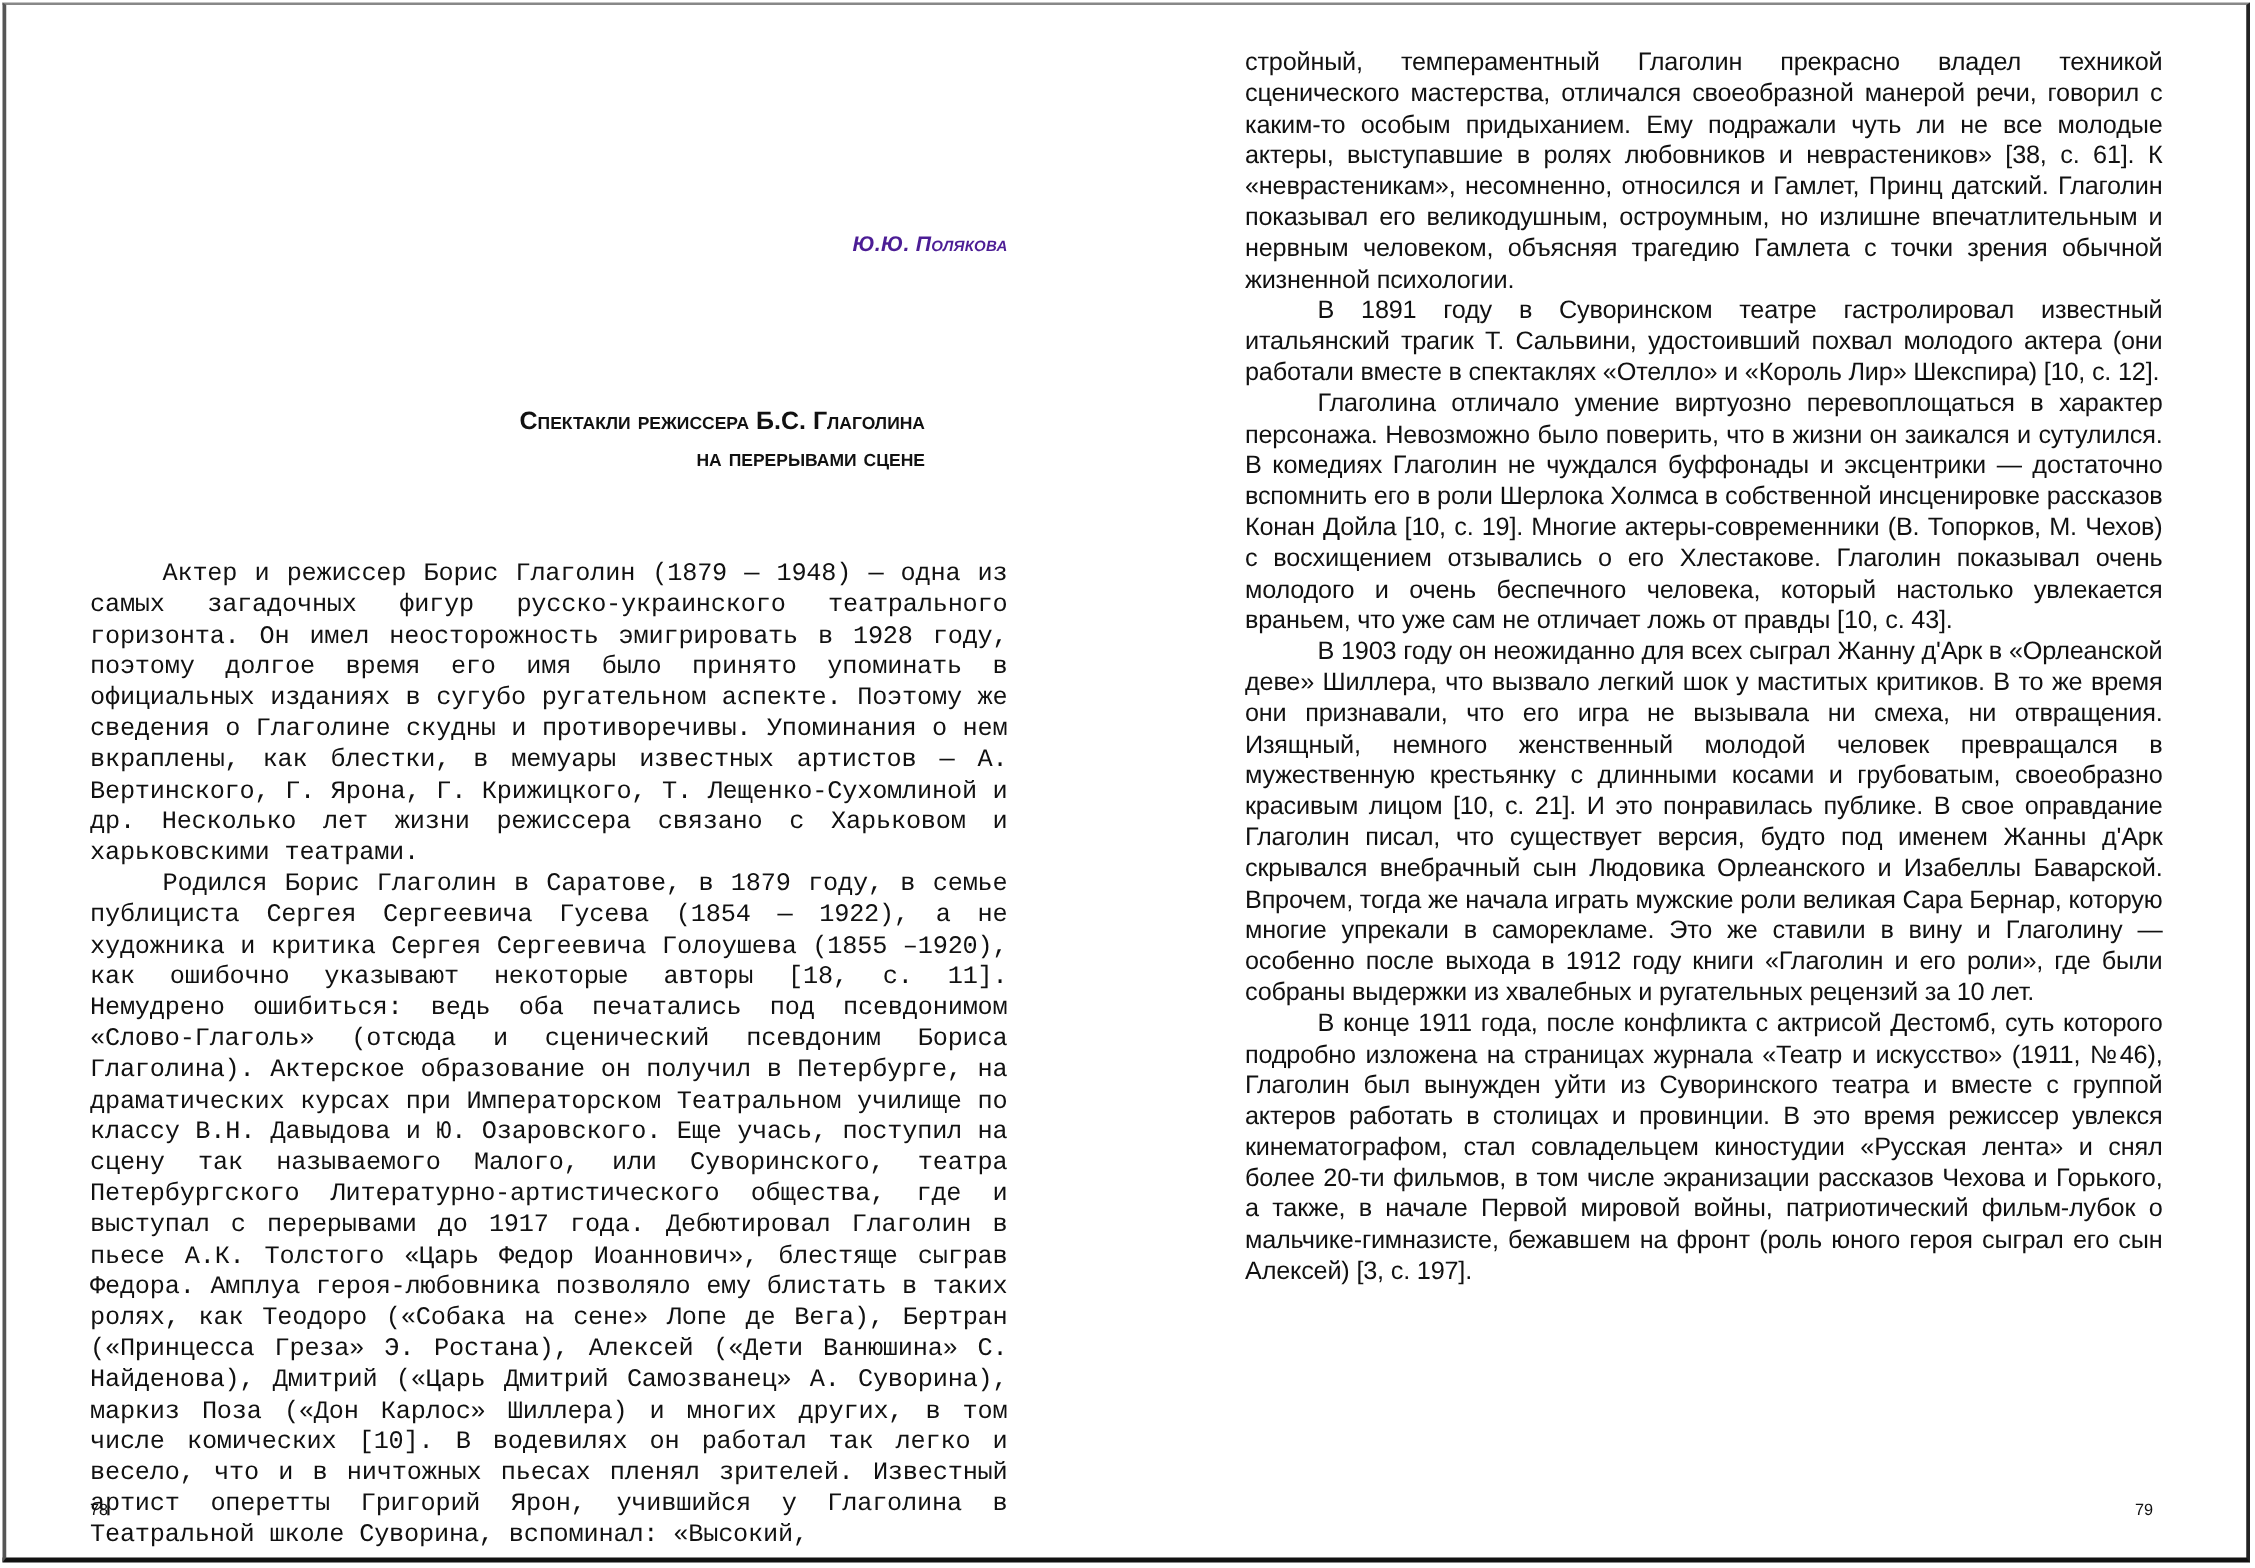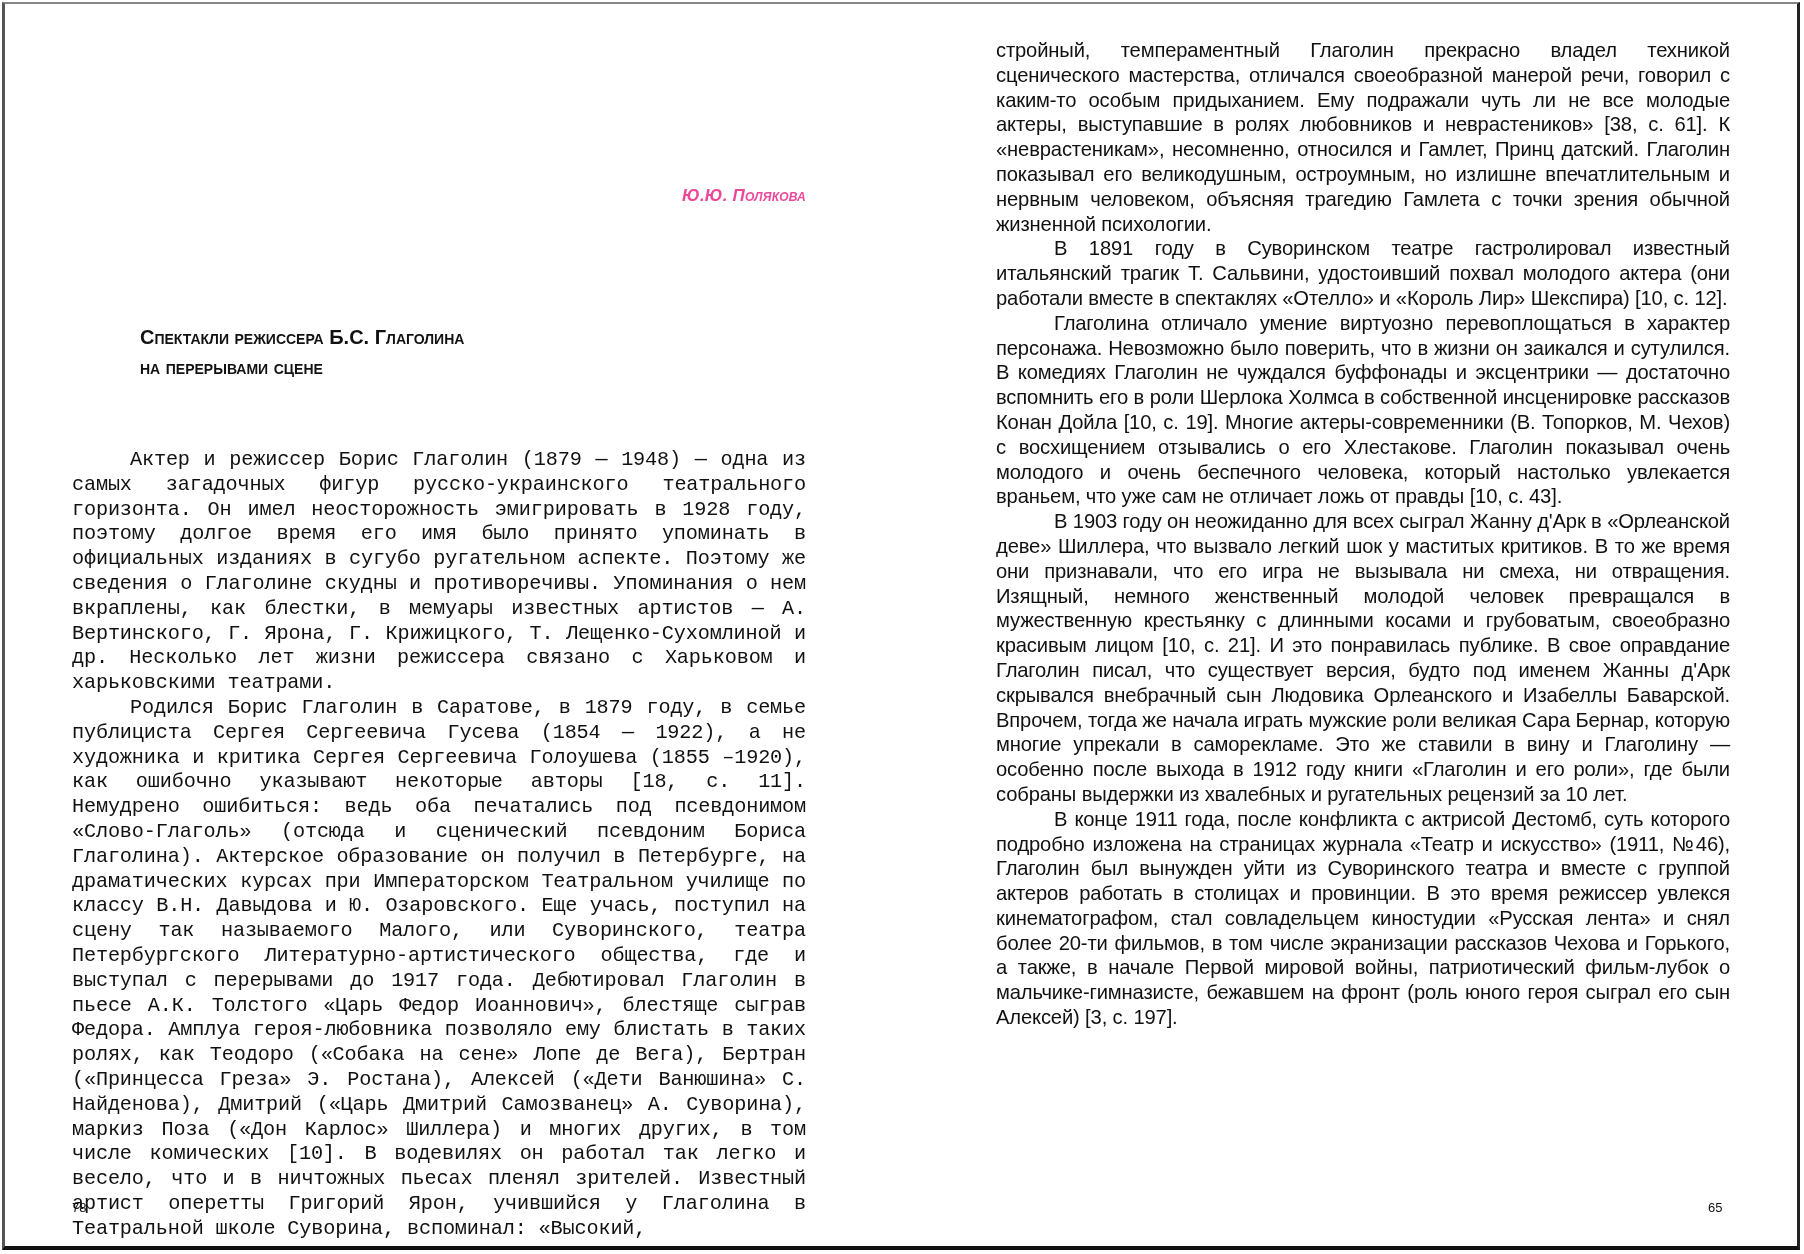--- a/index.html
+++ b/index.html
@@ -5,23 +5,23 @@
   html, body { margin: 0; padding: 0; background: #ffffff; }
   body { width: 1804px; height: 1254px; position: relative; overflow: hidden;
          font-family: "Liberation Sans", sans-serif; color: #111; }
   .frame { position: absolute; left: 2px; top: 2px; width: 1798px; height: 1248px;
            border-left: 3px solid #555; border-top: 2px solid #888;
            border-right: 3px solid #222; border-bottom: 4px solid #111; box-sizing: border-box; }
   .page { position: absolute; top: 0; height: 1202px; }
   .page.left { left: 0; width: 902px; }
   .page.right { left: 902px; width: 902px; }
   .running-head { position: absolute; left: 640px; top: 186px; width: 166px; text-align: right;
-                  font-style: italic; font-weight: bold; font-size: 17px; color: #ec4899;
+                  font-style: italic; font-weight: bold; font-size: 17px; color: #4c1d95;
                   font-variant: small-caps; letter-spacing: 0.2px; }
-  .title { position: absolute; left: 140px; top: 322px; width: 600px; text-align: left;
+  .title { position: absolute; left: 140px; top: 322px; width: 600px; text-align: right;
            font-weight: bold; font-size: 20px; line-height: 30px; font-variant: small-caps; color: #111; }
   .col { position: absolute; font-size: 20.2px; line-height: 24.8px; text-align: justify;
          hyphens: manual; letter-spacing: -0.15px; word-spacing: 0px; }
   .col p { margin: 0; text-indent: 58px; }
   .col p.noindent { text-indent: 0; }
   .left .col { left: 72px; top: 448px; width: 734px; font-family: Liberation Mono, monospace; }
   .right .col { left: 94px; top: 38px; width: 734px; }
   .pagenum { position: absolute; top: 1200px; font-size: 13px; }
   .left .pagenum { left: 72px; }
   .right .pagenum { left: 806px; }
@@ -45,14 +45,14 @@
 </div>
 
 <div class="page right">
   <div class="col">
     <p class="noindent">стройный, темпераментный Глаголин прекрасно владел техникой сценического мастерства, отличался своеобразной манерой речи, говорил с каким-то особым придыханием. Ему подражали чуть ли не все молодые актеры, выступавшие в ролях любовников и неврастеников» [38, с. 61]. К «неврастеникам», несомненно, относился и Гамлет, Принц датский. Глаголин показывал его великодушным, остроумным, но излишне впечатлительным и нервным человеком, объясняя трагедию Гамлета с точки зрения обычной жизненной психологии.</p>
     <p>В 1891 году в Суворинском театре гастролировал известный итальянский трагик Т. Сальвини, удостоивший похвал молодого актера (они работали вместе в спектаклях «Отелло» и «Король Лир» Шекспира) [10, с. 12].</p>
     <p>Глаголина отличало умение виртуозно перевоплощаться в характер персонажа. Невозможно было поверить, что в жизни он заикался и сутулился. В комедиях Глаголин не чуждался буффонады и эксцентрики — достаточно вспомнить его в роли Шерлока Холмса в собственной инсценировке рассказов Конан Дойла [10, с. 19]. Многие актеры-современники (В. Топорков, М. Чехов) с восхищением отзывались о его Хлестакове. Глаголин показывал очень молодого и очень беспечного человека, который настолько увлекается враньем, что уже сам не отличает ложь от правды [10, с. 43].</p>
     <p>В 1903 году он неожиданно для всех сыграл Жанну д'Арк в «Орлеанской деве» Шиллера, что вызвало легкий шок у маститых критиков. В то же время они признавали, что его игра не вызывала ни смеха, ни отвращения. Изящный, немного женственный молодой человек превращался в мужественную крестьянку с длинными косами и грубоватым, своеобразно красивым лицом [10, с. 21]. И это понравилась публике. В свое оправдание Глаголин писал, что существует версия, будто под именем Жанны д'Арк скрывался внебрачный сын Людовика Орлеанского и Изабеллы Баварской. Впрочем, тогда же начала играть мужские роли великая Сара Бернар, которую многие упрекали в саморекламе. Это же ставили в вину и Глаголину — особенно после выхода в 1912 году книги «Глаголин и его роли», где были собраны выдержки из хвалебных и ругательных рецензий за 10 лет.</p>
     <p>В конце 1911 года, после конфликта с актрисой Дестомб, суть которого подробно изложена на страницах журнала «Театр и искусство» (1911, №46), Глаголин был вынужден уйти из Суворинского театра и вместе с группой актеров работать в столицах и провинции. В это время режиссер увлекся кинематографом, стал совладельцем киностудии «Русская лента» и снял более 20-ти фильмов, в том числе экранизации рассказов Чехова и Горького, а также, в начале Первой мировой войны, патриотический фильм-лубок о мальчике-гимназисте, бежавшем на фронт (роль юного героя сыграл его сын Алексей) [3, с. 197].</p>
   </div>
-  <div class="pagenum">65</div>
+  <div class="pagenum">79</div>
 </div>
 
 </body></html>

